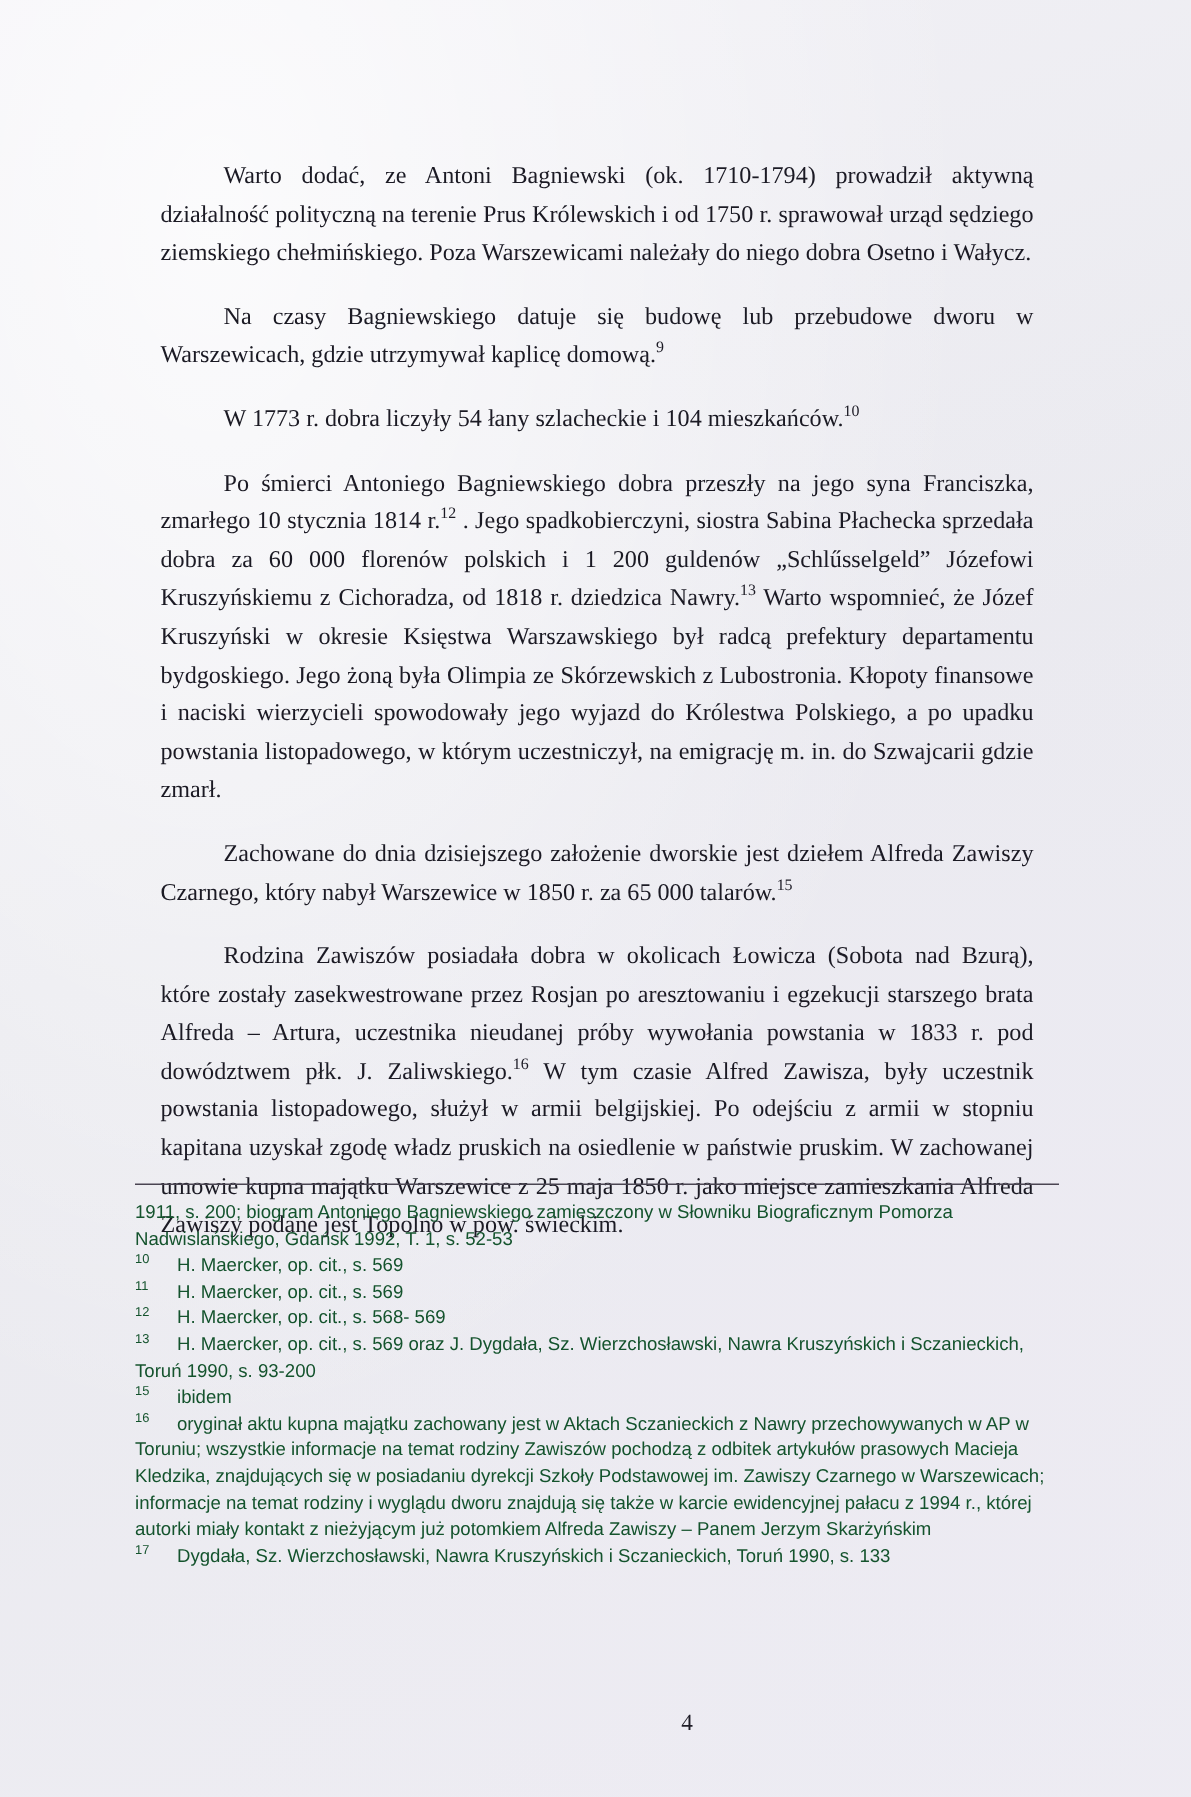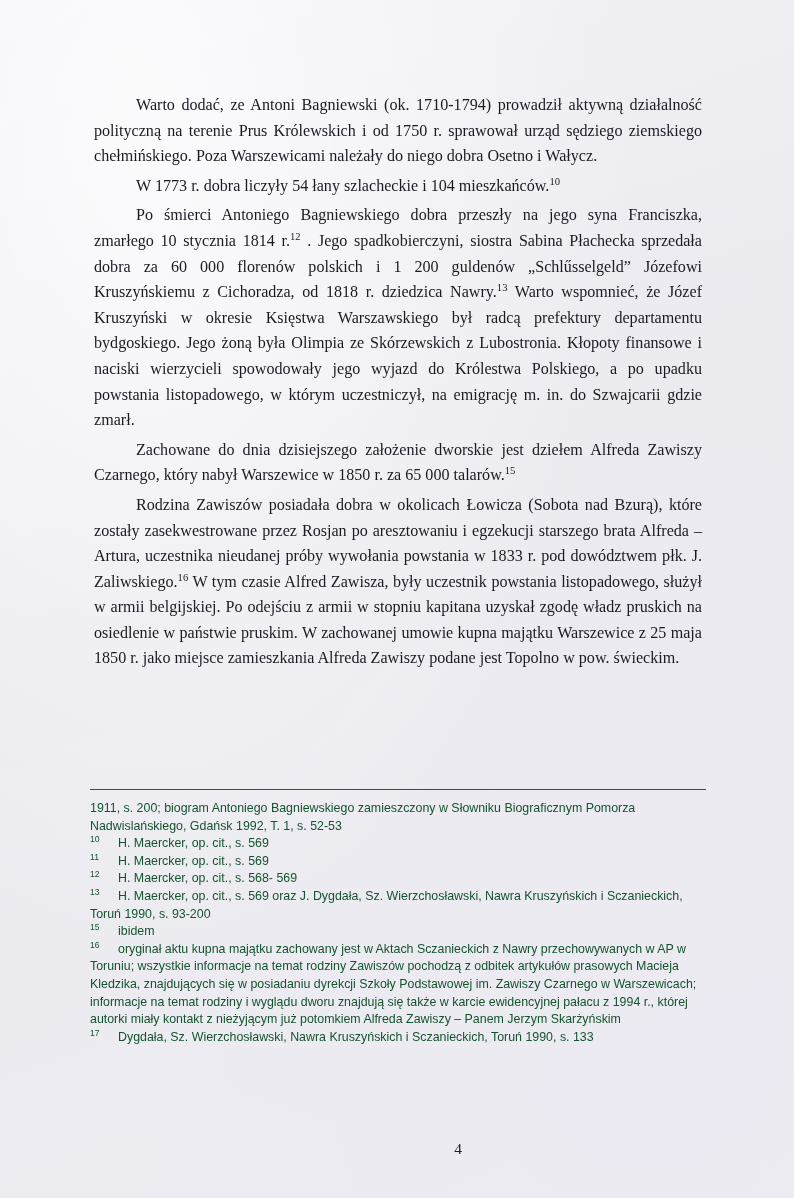--- a/index.html
+++ b/index.html
@@ -32,21 +32,21 @@
   }
 
   
   .body-text {
     position: absolute;
     left: 90px;
     top: 88px;
     width: 616px;
   }
   .body-text p {
-    margin: 4px;
+    margin: 17px;
     text-align: justify;
     text-justify: inter-word;
     font-size: 16.1px;
     line-height: 25.6px;
     text-indent: 42px;
     color: #1b1a24;
   }
   sup {
     font-size: 0.66em;
     vertical-align: super;
@@ -120,20 +120,21 @@
 <body>
 
 <div class="paper-texture"></div>
 
 <div class="page">
 
   <div class="body-text">
 
     <p><span>Warto dodać, ze Antoni Bagniewski (ok. 1710-1794) prowadził aktywną działalność polityczną na terenie Prus Królewskich i od 1750 r. sprawował urząd sędziego ziemskiego chełmińskiego. Poza Warszewicami należały do niego dobra Osetno i Wałycz.</span></p>
 
+    <p><span>Na czasy Bagniewskiego datuje się budowę lub przebudowe dworu w Warszewicach, gdzie utrzymywał kaplicę domową.</span><sup>9</sup></p>
 
     <p><span>W 1773 r. dobra liczyły 54 łany szlacheckie i 104 mieszkańców.</span><sup>10</sup></p>
 
 
     <p><span>Po śmierci Antoniego Bagniewskiego dobra przeszły na jego syna Franciszka, zmarłego 10 stycznia 1814 r.</span><sup>12</sup><span> . Jego spadkobierczyni, siostra Sabina Płachecka sprzedała dobra za 60 000 florenów polskich i 1 200 guldenów „Schlűsselgeld” Józefowi Kruszyńskiemu z Cichoradza, od 1818 r. dziedzica Nawry.</span><sup>13</sup><span> Warto wspomnieć, że Józef Kruszyński w okresie Księstwa Warszawskiego był radcą prefektury departamentu bydgoskiego. Jego żoną była Olimpia ze Skórzewskich z Lubostronia. Kłopoty finansowe i naciski wierzycieli spowodowały jego wyjazd do Królestwa Polskiego, a po upadku powstania listopadowego, w którym uczestniczył, na emigrację m. in. do Szwajcarii gdzie zmarł.</span></p>
 
 
     <p><span>Zachowane do dnia dzisiejszego założenie dworskie jest dziełem Alfreda Zawiszy Czarnego, który nabył Warszewice w 1850 r. za 65 000 talarów.</span><sup>15</sup></p>
 
     <p><span>Rodzina Zawiszów posiadała dobra w okolicach Łowicza (Sobota nad Bzurą), które zostały zasekwestrowane przez Rosjan po aresztowaniu i egzekucji starszego brata Alfreda – Artura, uczestnika nieudanej próby wywołania powstania w 1833 r. pod dowództwem płk. J. Zaliwskiego.</span><sup>16</sup><span> W tym czasie Alfred Zawisza, były uczestnik powstania listopadowego, służył w armii belgijskiej. Po odejściu z armii w stopniu kapitana uzyskał zgodę władz pruskich na osiedlenie w państwie pruskim. W zachowanej umowie kupna majątku Warszewice z 25 maja 1850 r. jako miejsce zamieszkania Alfreda Zawiszy podane jest Topolno w pow. świeckim.</span></p>

